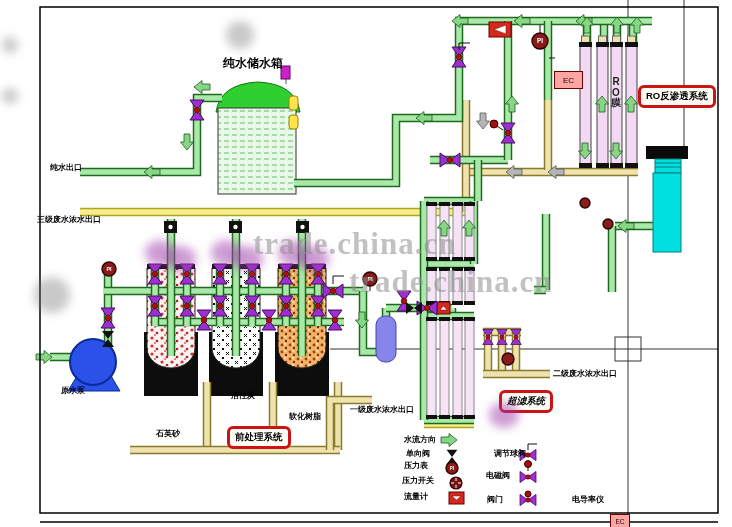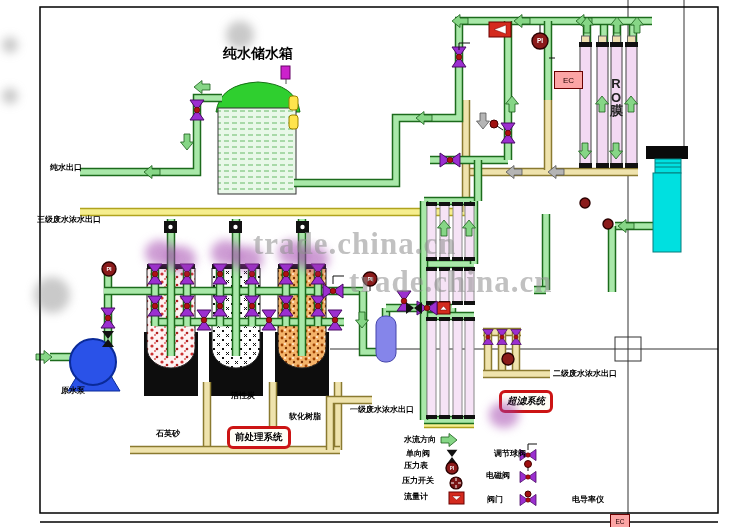--- a/index.html
+++ b/index.html
@@ -5,21 +5,21 @@
   html,body{margin:0;padding:0;background:#fff;}
   .stage{position:relative;width:732px;height:527px;background:#fff;overflow:hidden;
          font-family:"Liberation Sans",sans-serif;}
   svg{position:absolute;left:0;top:0;}
   .lb{position:absolute;font-size:8px;font-weight:bold;color:#000;white-space:nowrap;line-height:1.1;z-index:6;}
   .sysbox{position:absolute;border:3px solid #cc1414;border-radius:6px;background:#fffef6;
           font-weight:bold;font-size:9.5px;padding:2px 5px;color:#000;white-space:nowrap;z-index:7;}
   .ecbox{position:absolute;background:#fca5a5;border:1px solid #6a0000;color:#200;
          font-weight:normal;font-size:8px;display:flex;align-items:center;justify-content:center;z-index:6;margin-top:20px;}
   .ecbox.small{font-size:6.5px;}
-  .romem{position:absolute;width:12px;font-size:13px;font-weight:bold;color:#222;
+  .romem{position:absolute;width:12px;font-size:10px;font-weight:bold;color:#222;
          word-break:break-all;line-height:1.05;text-align:center;z-index:6;}
   .wm{position:absolute;color:#8f8f8f;opacity:.55;font-size:31px;letter-spacing:1px;font-weight:bold;
       font-family:"Liberation Serif",serif;white-space:nowrap;z-index:9;pointer-events:none;}
   .wmclip{position:absolute;overflow:hidden;z-index:9;pointer-events:none;}
   .wmclip .wm{position:static;display:block;}
   .sm{position:absolute;border-radius:50%;filter:blur(5px);z-index:8;pointer-events:none;}
   .sm.p{background:rgba(158,60,170,.5);width:30px;height:26px;}
   .sm.g{background:rgba(120,120,120,.4);}
   
   .pp{fill:none;stroke-linecap:butt;stroke-linejoin:miter;}
@@ -381,33 +381,34 @@
         <use href="#hbow" transform="translate(528,500) scale(0.8)"></use>
         <circle cx="528" cy="494" r="3" fill="#a01010" stroke="#400"></circle>
       </g>
 
   <g id="frame">
     <rect x="40" y="7" width="678" height="506" fill="none" stroke="#000" stroke-width="1.5"></rect>
     <path d="M40,522 H718" stroke="#000" stroke-width="1.5"></path>
   </g>
 </svg>
 
-<div class="lb" style="left:223px;top:46px;font-size:14px;">纯水储水箱</div>
+<div class="lb" style="left:223px;top:57px;font-size:12px;">纯水储水箱</div>
 <div class="lb" style="left:42px;top:164px;padding-left:8px;">纯水出口</div>
 <div class="lb" style="left:37px;top:216px;">三级废水浓水出口</div>
 <div class="lb" style="left:61px;top:387px;">原水泵</div>
 <div class="lb" style="left:156px;top:430px;">石英砂</div>
 <div class="lb" style="left:223px;top:392px;margin-left:8px;">活性炭</div>
 <div class="lb" style="left:289px;top:413px;">软化树脂</div>
 <div class="lb" style="left:350px;top:406px;">一级废水浓水出口</div>
 <div class="lb" style="left:553px;top:370px;">二级废水浓水出口</div>
 <div class="romem" style="left:610px;top:77px;">RO膜</div>
 
 <div class="sysbox" style="left:227px;top:426px;">前处理系统</div>
 <div class="sysbox" style="left:499px;top:390px;font-style:italic;">超滤系统</div>
+<div class="sysbox" style="left:638px;top:85px;">RO反渗透系统</div>
 
 <div class="ecbox" style="left:554px;top:51px;width:27px;height:16px;">EC</div>
 
 <div class="lb" style="left:404px;top:436px;">水流方向</div>
 <div class="lb" style="left:406px;top:450px;">单向阀</div>
 <div class="lb" style="left:404px;top:462px;">压力表</div>
 <div class="lb" style="left:402px;top:477px;">压力开关</div>
 <div class="lb" style="left:404px;top:493px;">流量计</div>
 <div class="lb" style="left:486px;top:450px;padding-left:8px;">调节球阀</div>
 <div class="lb" style="left:486px;top:472px;">电磁阀</div>

